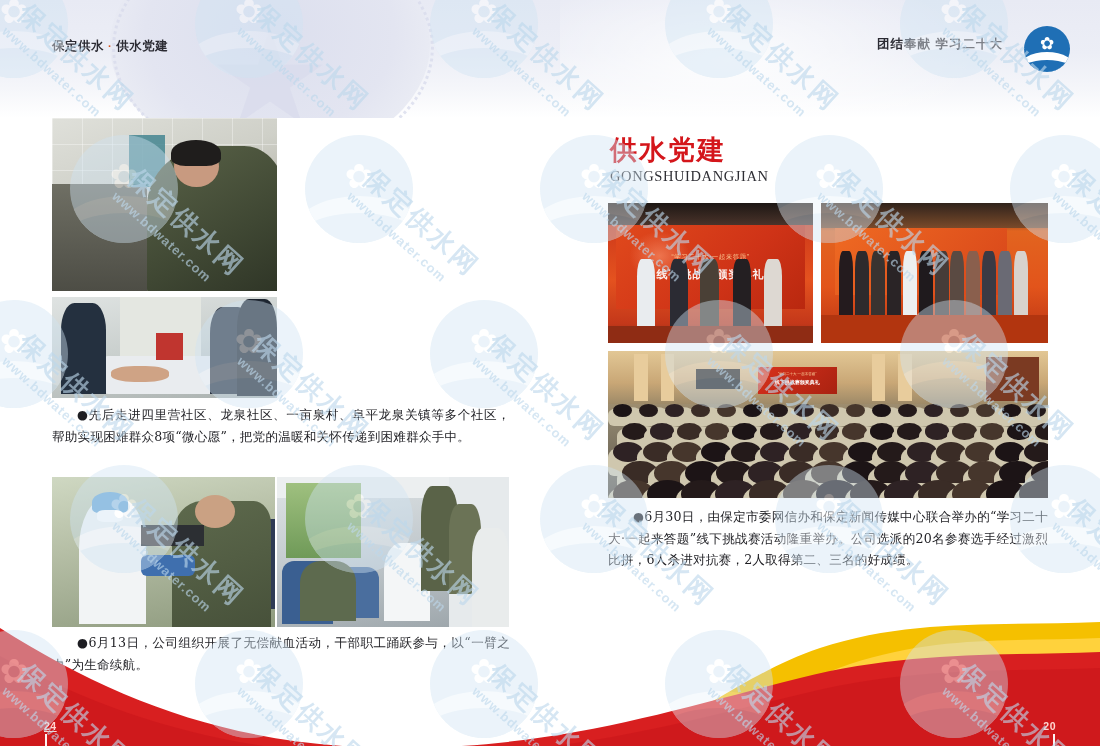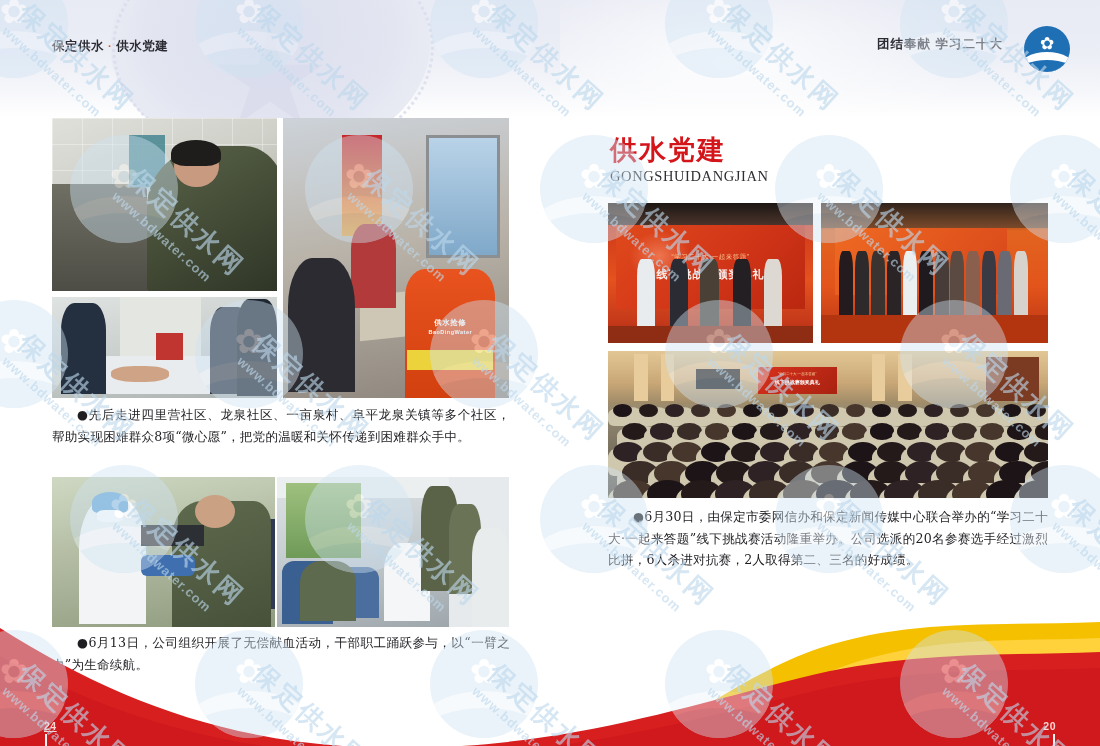--- a/index.html
+++ b/index.html
@@ -244,35 +244,20 @@
     <div class="sc kitchen">
       <div class="tile"></div>
       <div class="sink"></div>
       <div class="towel"></div>
       <div class="person"></div>
       <div class="head"></div>
       <div class="hair"></div>
     </div>
   </div>
 
-  <div class="photo" style="left:283px;top:118px;width:226px;height:280px;">
-    <div class="sc visit">
-      <div class="win"></div>
-      <div class="calendar"></div>
-      <div class="table"></div>
-      <div class="p2"></div>
-      <div class="p1"></div>
-      <div class="vest"></div>
-      <div class="vest-txt">
-        <span>供水抢修</span><br>
-        <span style="font-size:5.5px;">BaoDingWater</span>
-      </div>
-      <div class="vest-stripe"></div>
-    </div>
-  </div>
 
   <div class="photo" style="left:52px;top:297px;width:225px;height:101px;">
     <div class="sc hosp">
       <div class="curtain"></div>
       <div class="bed"></div>
       <div class="pat"></div>
       <div class="red"></div>
       <div class="g1"></div>
       <div class="g2"></div>
       <div class="g3"></div>

